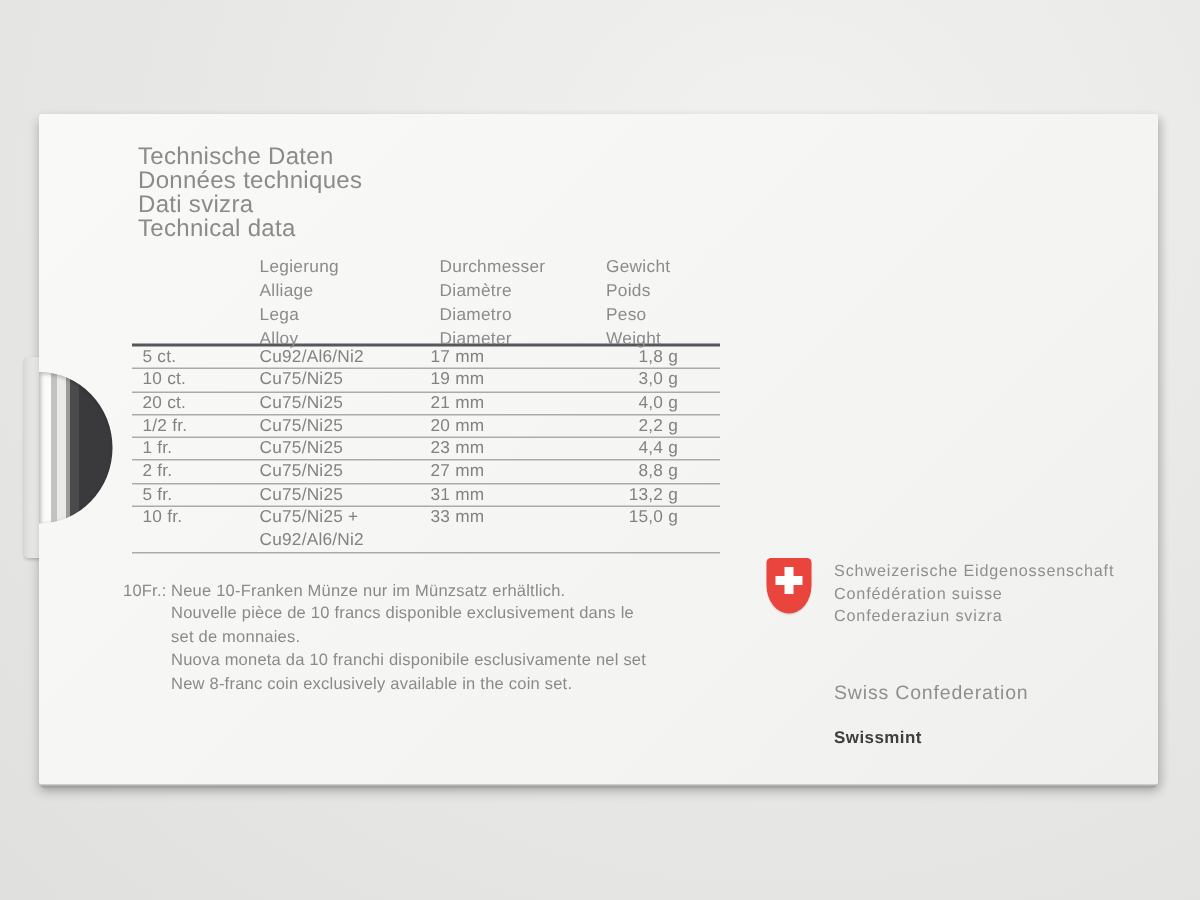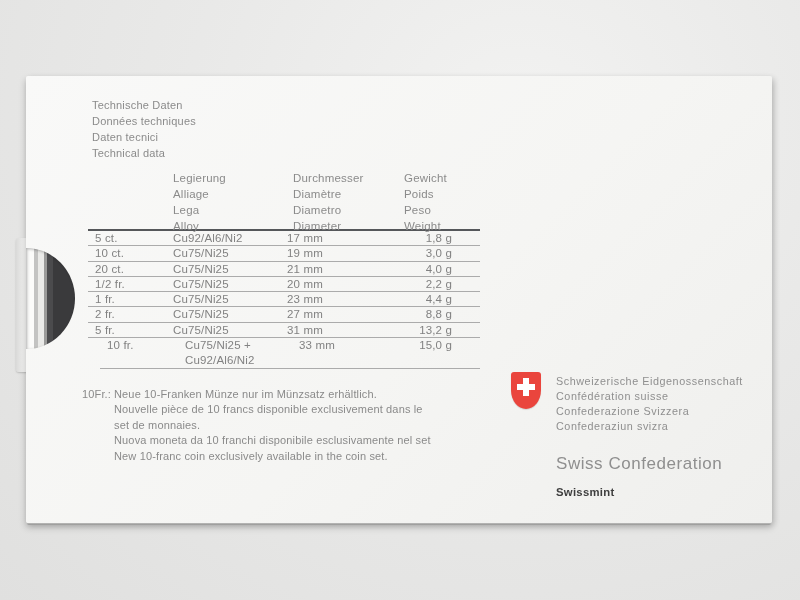--- a/index.html
+++ b/index.html
@@ -31,34 +31,34 @@
   .notch {
     position:absolute; left:0; top:172px; width:49px; height:101px;
     border-radius:0 49px 49px 0 / 0 50.5px 50.5px 0;
     background:linear-gradient(90deg,
       #fbfbfa 0px 8px, #c3c3c2 8px 12px, #eaeae8 12px 18px,
       #9a9a99 18px 21px, #4b4b4d 21px 27px, #3a3a3c 27px 100%);
     box-shadow:inset 1px 1px 3px rgba(0,0,0,.3);
   }
   .title-block {
     position:absolute; left:66px; top:21px;
-    font-size:11px; line-height:16px; letter-spacing:.2px; color:#8b8b8b;
+    font-size:16px; line-height:16px; letter-spacing:.2px; color:#8b8b8b;
   }
   .thead {
     position:absolute; left:62px; top:94px; width:392px; height:59px;
     font-size:11.5px; line-height:16px; letter-spacing:.2px; color:#8b8b8b;
     border-bottom:2px solid #55575a;
   }
   .hcol { position:absolute; top:0; }
   .h-alloy  { left:85px; }
   .h-diam   { left:205px; }
   .h-weight { left:316px; }
   .tbody { position:absolute; left:62px; top:155px; width:392px; font-size:11.5px; color:#828282; letter-spacing:.15px; }
   .trow { position:relative; height:14.3px; border-bottom:1px solid #ababab; }
-  .trow.tall { height:29.6px;margin-left:12px; }
+  .trow.tall { height:29.6px; }
   .cell { position:absolute; top:0; line-height:14.6px; white-space:nowrap; }
   .c-denom  { left:7px; }
   .c-alloy  { left:85px; }
   .c-alloy2 { left:85px; top:14.8px; }
   .c-diam   { left:199px; }
   .c-weight { right:28px; }
   .footnote {
     position:absolute; left:56px; top:311px;
     font-size:11px; line-height:15.4px; letter-spacing:.15px; color:#8a8a8a;
   }
@@ -73,40 +73,40 @@
   }
   .cross-v { position:absolute; left:12px; top:6px;  width:6px;  height:18px; background:#ffffff; }
   .cross-h { position:absolute; left:6px;  top:12px; width:18px; height:6px;  background:#ffffff; }
   .federal-lines {
     position:absolute; left:530px; top:298px;
     font-size:10.8px; line-height:15px; letter-spacing:.55px; color:#8f8f8f;
     white-space:nowrap;
   }
   .federal-en {
     position:absolute; left:530px; top:378px;
-    font-size:17px; letter-spacing:.55px; color:#8f8f8f; white-space:nowrap;
+    font-size:13px; letter-spacing:.55px; color:#8f8f8f; white-space:nowrap;
   }
   .brand {
     position:absolute; left:530px; top:410px;
     font-size:11.3px; font-weight:bold; letter-spacing:.3px; color:#3e3e3e;
   }
 </style>
 </head>
 <body>
 
 <div class="spine"></div>
 
 <div class="card">
 
   <div class="notch"></div>
 
   <div class="title-block">
     <div>Technische Daten</div>
     <div>Données techniques</div>
-    <div>Daten tecnici</div>
+    <div>Dati svizra</div>
     <div>Technical data</div>
   </div>
 
   <div class="thead">
     <div class="hcol h-alloy">
       <div>Legierung</div>
       <div>Alliage</div>
       <div>Lega</div>
       <div>Alloy</div>
     </div>
@@ -176,30 +176,29 @@
       </div>
     </div>
 
   <div class="footnote">
     <div class="fn-line fn-first">
       <span class="fn-label">10Fr.:</span><span>Neue 10-Franken Münze nur im Münzsatz erhältlich.</span>
     </div>
     <div class="fn-line">Nouvelle pièce de 10 francs disponible exclusivement dans le</div>
     <div class="fn-line">set de monnaies.</div>
     <div class="fn-line">Nuova moneta da 10 franchi disponibile esclusivamente nel set</div>
-    <div class="fn-line">New 10-franc coin exclusively available in the coin set.</div>
+    <div class="fn-line">New 8-franc coin exclusively available in the coin set.</div>
   </div>
 
   <div class="flag">
     <div class="cross-v"></div>
     <div class="cross-h"></div>
   </div>
 
   <div class="federal-lines">
     <div>Schweizerische Eidgenossenschaft</div>
     <div>Confédération suisse</div>
-    <div>Confederazione Svizzera</div>
     <div>Confederaziun svizra</div>
   </div>
   <div class="federal-en">Swiss Confederation</div>
   <div class="brand">Swissmint</div>
 
 </div>
 
 </body></html>

